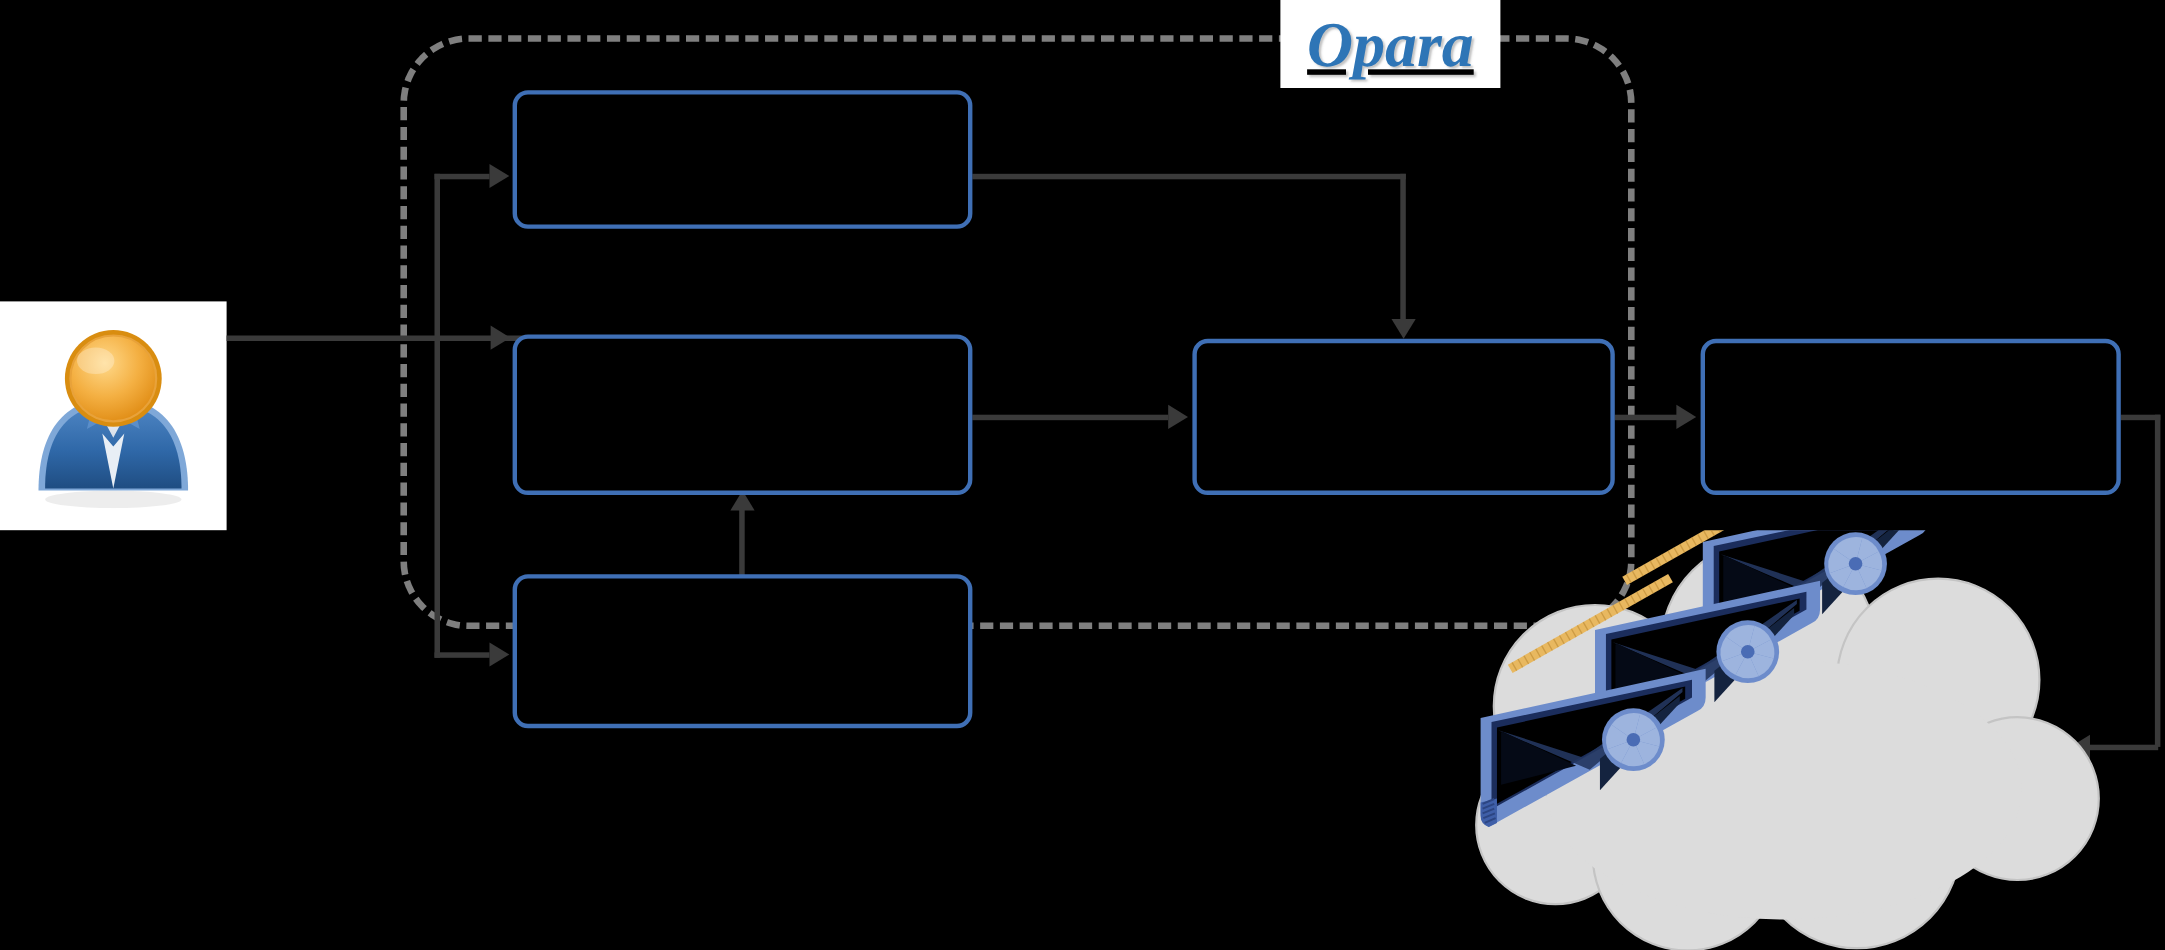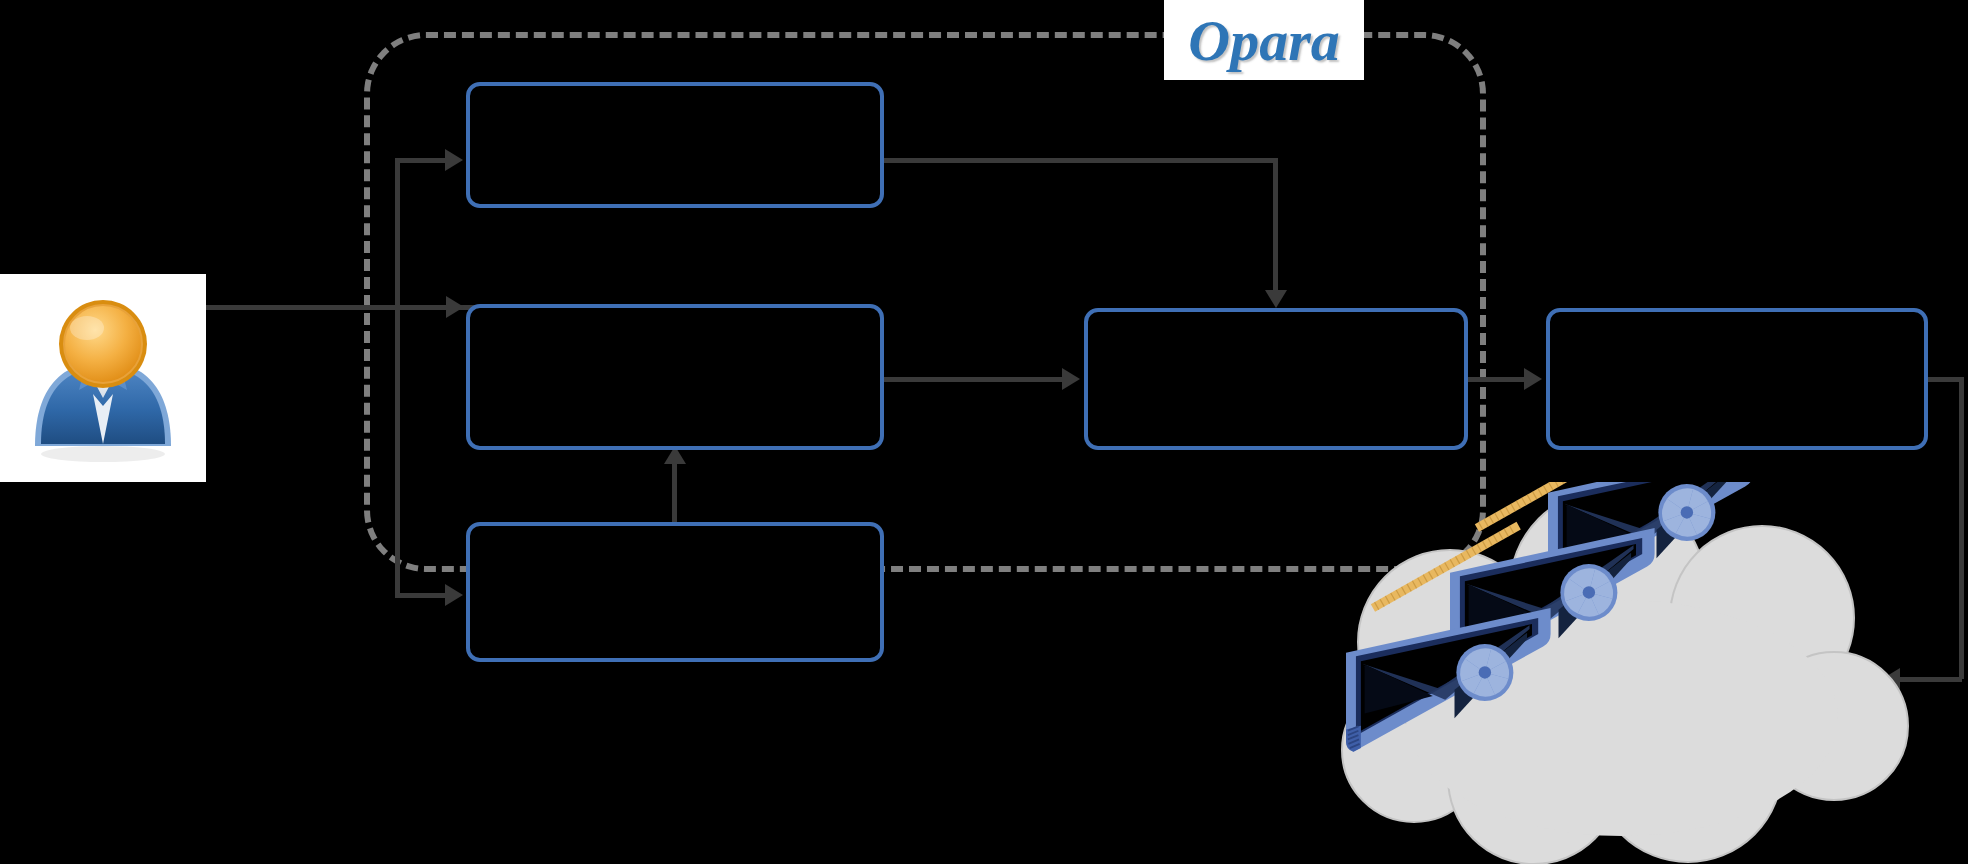--- a/index.html
+++ b/index.html
@@ -33,20 +33,21 @@
   .title-plaque {
     position: absolute;
     left: 1164px;
     top: 0px;
     width: 200px;
     height: 80px;
     background: #ffffff;
     display: flex;
     align-items: center;
     justify-content: center;
+    text-decoration: underline;
   }
   .title-text {
     font-family: "Liberation Serif", serif;
     font-style: italic;
     font-weight: bold;
     font-size: 58px;
     color: #2e75b6;
     letter-spacing: 0px;
     text-shadow: 2px 2px 2px rgba(120,120,120,0.45);
     white-space: nowrap;

